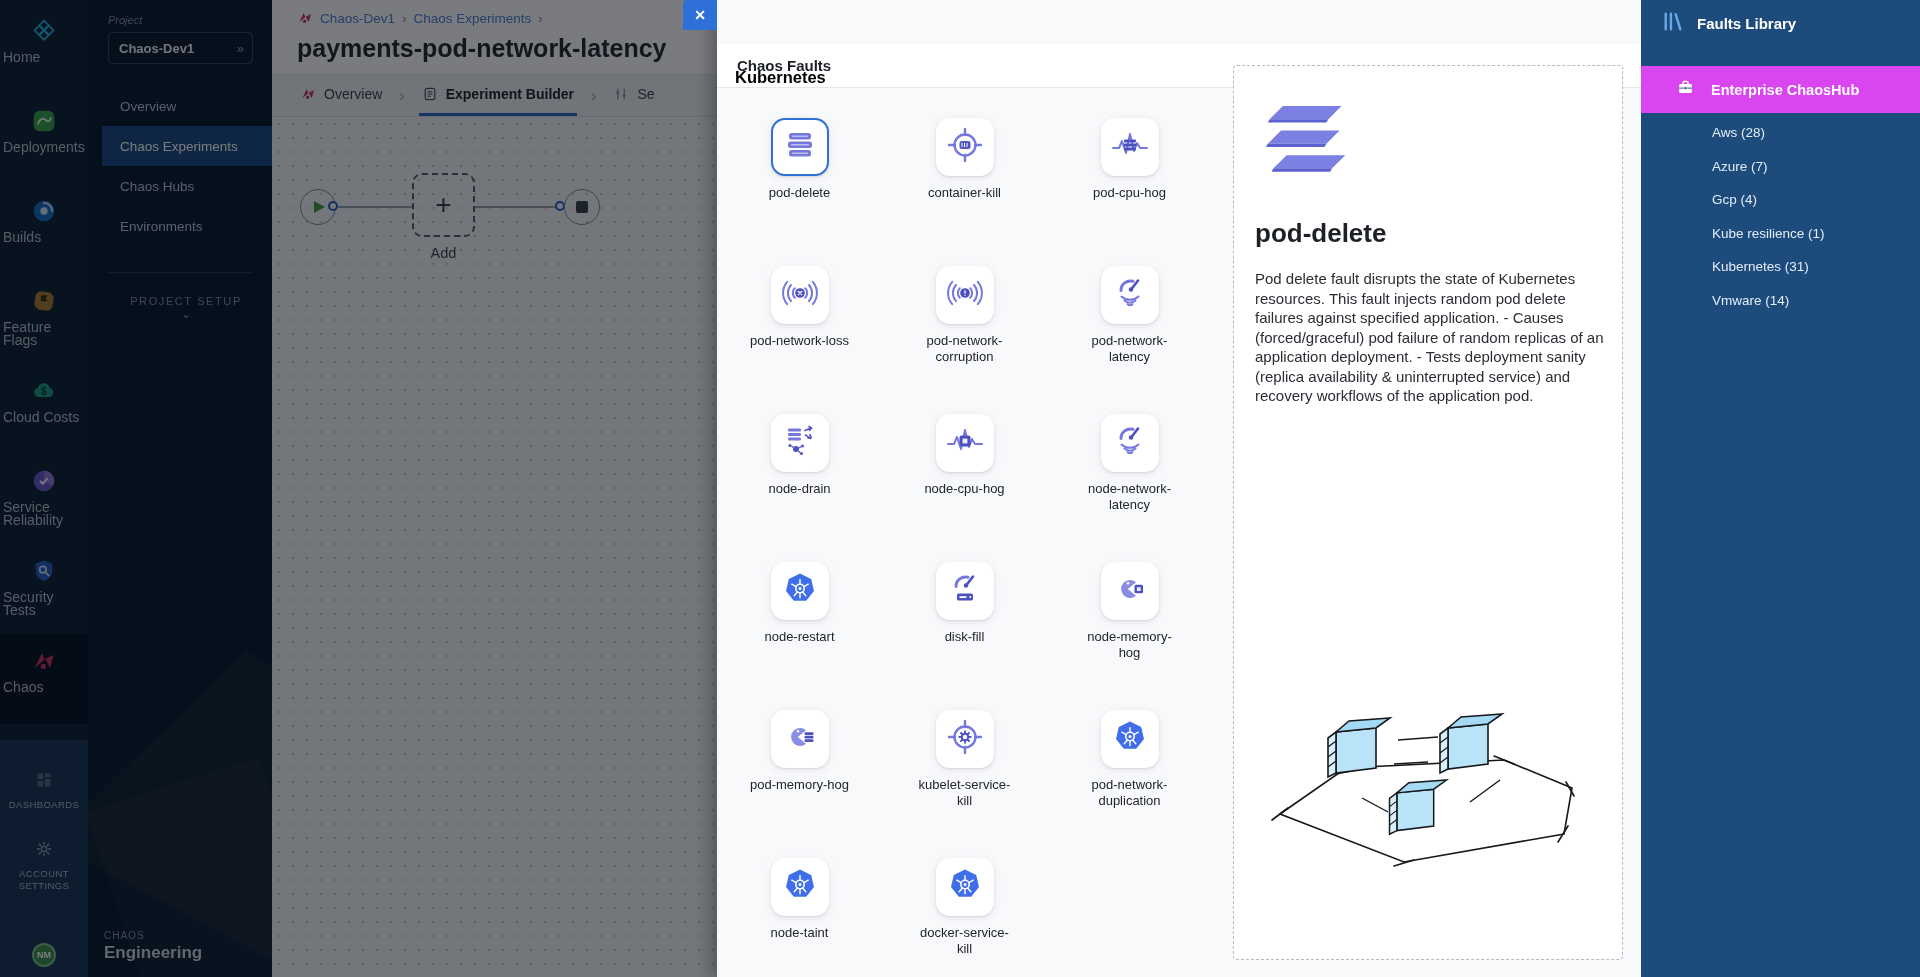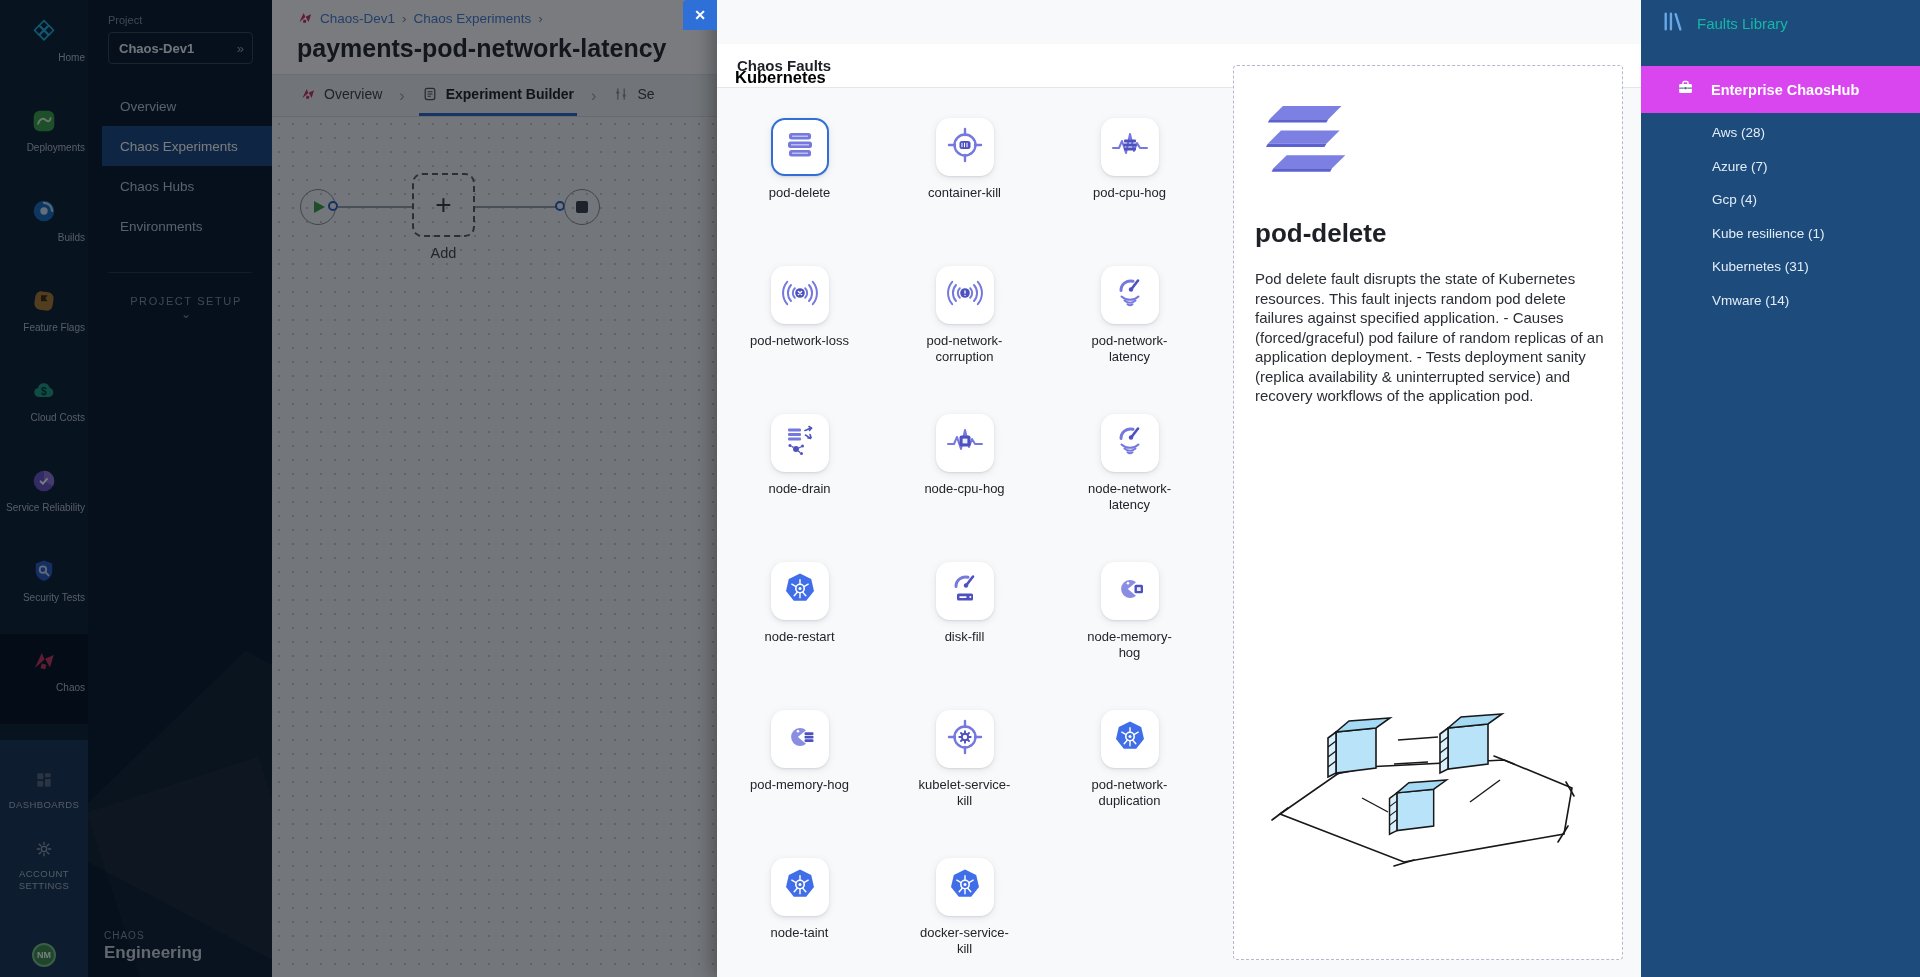--- a/index.html
+++ b/index.html
@@ -5,30 +5,30 @@
   * { margin:0; padding:0; box-sizing:border-box; }
   html,body { width:1920px; height:977px; overflow:hidden; font-family:"Liberation Sans", sans-serif; background:#0c1c2f; }
 
   
   .module-nav { position:absolute; left:0; top:0; width:88px; height:977px; background:#0f2339; z-index:10; }
   .mn-items { padding-top:4px; }
   .mn-item { height:90px; display:flex; flex-direction:column; align-items:center; padding-top:14px; gap:7px; cursor:pointer; }
   .mn-item.active { background:#071525; }
   .mn-item .mn-icon { width:26px; height:26px; display:flex; align-items:center; justify-content:center; }
   .mn-item .mn-icon svg { width:26px; height:26px; }
-  .mn-label { font-size:10px; line-height:13px; color:#b4bfcc; text-align:right; width:82px; }
+  .mn-label { font-size:14px; line-height:13px; color:#b4bfcc; text-align:left; width:82px; }
   .mn-bottom { position:absolute; left:0; right:0; top:740px; bottom:0; background:#1d3558; display:flex; flex-direction:column; align-items:center; }
   .mn-sec { display:flex; flex-direction:column; align-items:center; gap:5px; cursor:pointer; }
   .mn-sec .mn-icon svg { width:20px; height:20px; }
   .mn-sec-label { font-size:9.5px; letter-spacing:.4px; color:#aebbc9; text-align:center; width:80px; line-height:12px; }
   .avatar { margin-top:auto; margin-bottom:10px; width:24px; height:24px; border-radius:50%; background:#3e8e4e; border:2px solid #7ec289; color:#fff; font-size:9px; font-weight:bold; display:flex; align-items:center; justify-content:center; cursor:pointer; }
 
   
   .project-nav { position:absolute; left:88px; top:0; width:184px; height:977px; background:#0c1c2f; z-index:10; overflow:hidden; }
-  .pn-project-label { margin:14px 0 6px 20px; font-size:11px; color:#8291a4; }
+  .pn-project-label { margin:14px 0 6px 20px; font-size:11px; color:#8291a4;font-style:italic; }
   .pn-select { margin-left:20px; width:145px; height:32px; border:1px solid #33465c; border-radius:4px; display:flex; align-items:center; padding:0 10px; cursor:pointer; }
   .pn-select-name { flex:1; font-size:13px; font-weight:bold; color:#eef2f7; white-space:nowrap; overflow:hidden; }
   .pn-select-chev { color:#8fa2b8; font-size:13px; letter-spacing:-2px; }
   .pn-menu { margin-top:22px; }
   .pn-item { height:40px; display:flex; align-items:center; padding-left:32px; font-size:13.5px; color:#b6c5d8; cursor:pointer; }
   .pn-item.active { background:#1d4c82; color:#ffffff; margin-left:14px; padding-left:18px; }
   .pn-divider { border-top:1px solid #223850; margin:26px 20px 0 20px; }
   .pn-setup { margin:22px 20px 0 32px; display:flex; align-items:center; justify-content:space-between; cursor:pointer;flex-direction:column; }
   .pn-setup-label { font-size:11px; letter-spacing:1.6px; color:#7f93ac; }
   .pn-setup-chev { color:#7f93ac; font-size:12px; }
@@ -87,21 +87,21 @@
   .detail-icon svg { width:104px; height:80px; }
   .detail-title { position:absolute; left:21px; top:152px; font-size:26px; font-weight:bold; color:#1d2026; }
   .detail-desc { position:absolute; left:21px; top:203px; width:352px; font-size:15px; line-height:19.5px; color:#2a2e34; }
   .detail-illustration { position:absolute; left:32px; top:640px; width:322px; height:195px; }
   .detail-illustration svg { width:322px; height:195px; }
 
   
   .faults-sidebar { position:absolute; right:0; top:0; width:279px; height:977px; background:#1d4b7c; z-index:60; }
   .fs-header { display:flex; align-items:center; gap:13px; padding:10px 0 0 20px; }
   .fs-header svg { width:23px; height:23px; }
-  .fs-title { font-size:15px; font-weight:normal; color:#14b8a6; }
+  .fs-title { font-size:15px; font-weight:bold; color:#ffffff; }
   .fs-hub { position:absolute; left:0; right:0; top:66px; height:47px; background:#d946ef; display:flex; align-items:center; cursor:pointer; }
   .fs-hub svg { width:17px; height:17px; margin-left:36px; }
   .fs-hub-label { margin-left:17px; font-size:14.5px; font-weight:bold; color:#fff; }
   .fs-list { position:absolute; top:116px; left:0; right:0; }
   .fs-item { height:33.5px; display:flex; align-items:center; padding-left:71px; font-size:13.5px; color:#e3edf8; cursor:pointer; }
 </style>
 </head>
 <body>
 
 <div class="module-nav">

